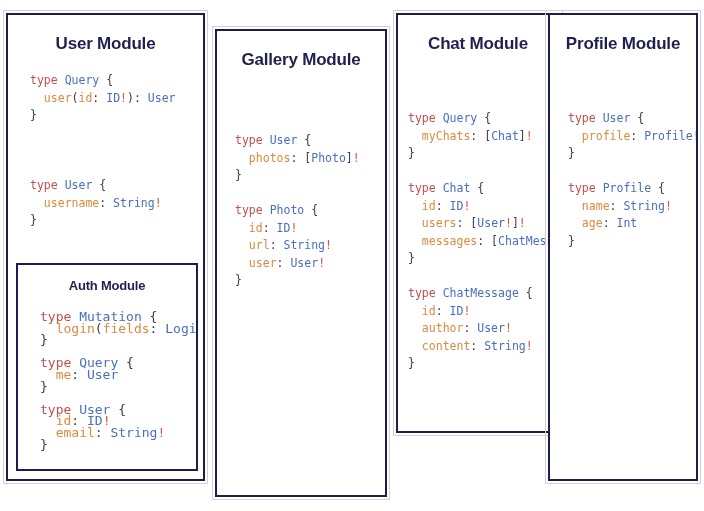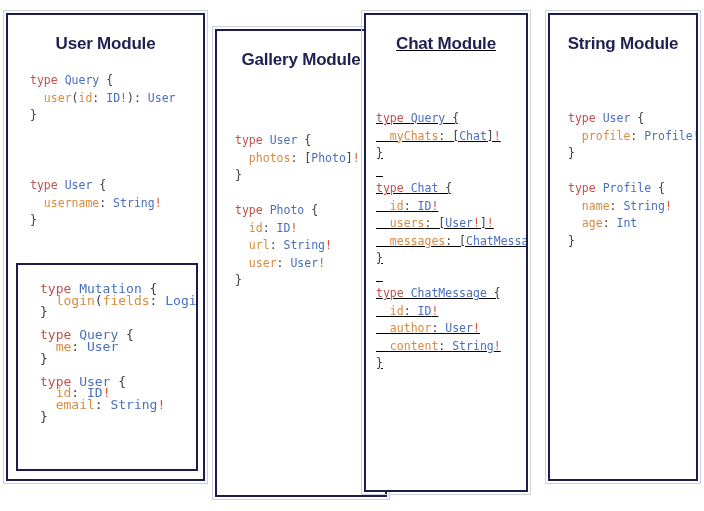--- a/index.html
+++ b/index.html
@@ -59,21 +59,21 @@
 
   .code .kw   { color: #c0504d; text-align: right; }
   .code .tp   { color: #4a6fbf; }
   .code .fld  { color: #d98a3f; }
   .code .pun  { color: #3b3b46; }
   .code .bang { color: #d4573c; }
 
   
   #card-user    { left: 6px;   top: 13px; width: 199px; height: 468px; }
   #card-gallery { left: 215px; top: 29px; width: 172px; height: 468px; }
-  #card-chat    { left: 364px; top: 13px; width: 164px; height: 479px; text-decoration: underline; }
+  #card-chat    { left: 396px; top: 13px; width: 164px; height: 420px; }
   #card-profile { left: 548px; top: 13px; width: 150px; height: 468px; }
 
   #card-user .code,
   #card-gallery .code,
   #card-chat .code,
   #card-profile .code {
     padding-left: 22px;
   }
 
   #card-user .code    { margin-top: 18px; }
@@ -109,32 +109,33 @@
 </head>
 <body>
 
 <div class="board">
 
   <section class="card" id="card-user">
     <h2 class="card-title">User Module</h2>
     <div class="code"><div><span class="kw">type</span><span class="pun"> </span><span class="tp">Query</span><span class="pun"> {</span></div><div><span class="pun">  </span><span class="fld">user</span><span class="pun">(</span><span class="fld">id</span><span class="pun">: </span><span class="tp">ID</span><span class="bang">!</span><span class="pun">)</span><span class="pun">: </span><span class="tp">User</span></div><div><span class="pun">}</span></div><div>&nbsp;</div><div>&nbsp;</div><div>&nbsp;</div><div><span class="kw">type</span><span class="pun"> </span><span class="tp">User</span><span class="pun"> {</span></div><div><span class="pun">  </span><span class="fld">username</span><span class="pun">: </span><span class="tp">String</span><span class="bang">!</span></div><div><span class="pun">}</span></div></div>
 
     <section class="subcard">
+      <h3 class="card-title">Auth Module</h3>
       <div class="code"><div><span class="kw">type</span><span class="pun"> </span><span class="tp">Mutation</span><span class="pun"> {</span></div><div><span class="pun">  </span><span class="fld">login</span><span class="pun">(</span><span class="fld">fields</span><span class="pun">: </span><span class="tp">LoginFields</span><span class="pun">)</span><span class="pun">: </span><span class="tp">User</span></div><div><span class="pun">}</span></div><div>&nbsp;</div><div><span class="kw">type</span><span class="pun"> </span><span class="tp">Query</span><span class="pun"> {</span></div><div><span class="pun">  </span><span class="fld">me</span><span class="pun">: </span><span class="tp">User</span></div><div><span class="pun">}</span></div><div>&nbsp;</div><div><span class="kw">type</span><span class="pun"> </span><span class="tp">User</span><span class="pun"> {</span></div><div><span class="pun">  </span><span class="fld">id</span><span class="pun">: </span><span class="tp">ID</span><span class="bang">!</span></div><div><span class="pun">  </span><span class="fld">email</span><span class="pun">: </span><span class="tp">String</span><span class="bang">!</span></div><div><span class="pun">}</span></div></div>
     </section>
   </section>
 
   <section class="card" id="card-gallery">
     <h2 class="card-title">Gallery Module</h2>
     <div class="code"><div><span class="kw">type</span><span class="pun"> </span><span class="tp">User</span><span class="pun"> {</span></div><div><span class="pun">  </span><span class="fld">photos</span><span class="pun">: </span><span class="pun">[</span><span class="tp">Photo</span><span class="pun">]</span><span class="bang">!</span></div><div><span class="pun">}</span></div><div>&nbsp;</div><div><span class="kw">type</span><span class="pun"> </span><span class="tp">Photo</span><span class="pun"> {</span></div><div><span class="pun">  </span><span class="fld">id</span><span class="pun">: </span><span class="tp">ID</span><span class="bang">!</span></div><div><span class="pun">  </span><span class="fld">url</span><span class="pun">: </span><span class="tp">String</span><span class="bang">!</span></div><div><span class="pun">  </span><span class="fld">user</span><span class="pun">: </span><span class="tp">User</span><span class="bang">!</span></div><div><span class="pun">}</span></div></div>
   </section>
 
   <section class="card" id="card-chat">
     <h2 class="card-title">Chat Module</h2>
     <div class="code"><div><span class="kw">type</span><span class="pun"> </span><span class="tp">Query</span><span class="pun"> {</span></div><div><span class="pun">  </span><span class="fld">myChats</span><span class="pun">: </span><span class="pun">[</span><span class="tp">Chat</span><span class="pun">]</span><span class="bang">!</span></div><div><span class="pun">}</span></div><div>&nbsp;</div><div><span class="kw">type</span><span class="pun"> </span><span class="tp">Chat</span><span class="pun"> {</span></div><div><span class="pun">  </span><span class="fld">id</span><span class="pun">: </span><span class="tp">ID</span><span class="bang">!</span></div><div><span class="pun">  </span><span class="fld">users</span><span class="pun">: </span><span class="pun">[</span><span class="tp">User</span><span class="bang">!</span><span class="pun">]</span><span class="bang">!</span></div><div><span class="pun">  </span><span class="fld">messages</span><span class="pun">: </span><span class="pun">[</span><span class="tp">ChatMessage</span></div><div><span class="pun">}</span></div><div>&nbsp;</div><div><span class="kw">type</span><span class="pun"> </span><span class="tp">ChatMessage</span><span class="pun"> {</span></div><div><span class="pun">  </span><span class="fld">id</span><span class="pun">: </span><span class="tp">ID</span><span class="bang">!</span></div><div><span class="pun">  </span><span class="fld">author</span><span class="pun">: </span><span class="tp">User</span><span class="bang">!</span></div><div><span class="pun">  </span><span class="fld">content</span><span class="pun">: </span><span class="tp">String</span><span class="bang">!</span></div><div><span class="pun">}</span></div></div>
   </section>
 
   <section class="card" id="card-profile">
-    <h2 class="card-title">String Module</h2>
+    <h2 class="card-title">Profile Module</h2>
     <div class="code"><div><span class="kw">type</span><span class="pun"> </span><span class="tp">User</span><span class="pun"> {</span></div><div><span class="pun">  </span><span class="fld">profile</span><span class="pun">: </span><span class="tp">Profile</span><span class="bang">!</span></div><div><span class="pun">}</span></div><div>&nbsp;</div><div><span class="kw">type</span><span class="pun"> </span><span class="tp">Profile</span><span class="pun"> {</span></div><div><span class="pun">  </span><span class="fld">name</span><span class="pun">: </span><span class="tp">String</span><span class="bang">!</span></div><div><span class="pun">  </span><span class="fld">age</span><span class="pun">: </span><span class="tp">Int</span></div><div><span class="pun">}</span></div></div>
   </section>
 
 </div>
 
 </body></html>

